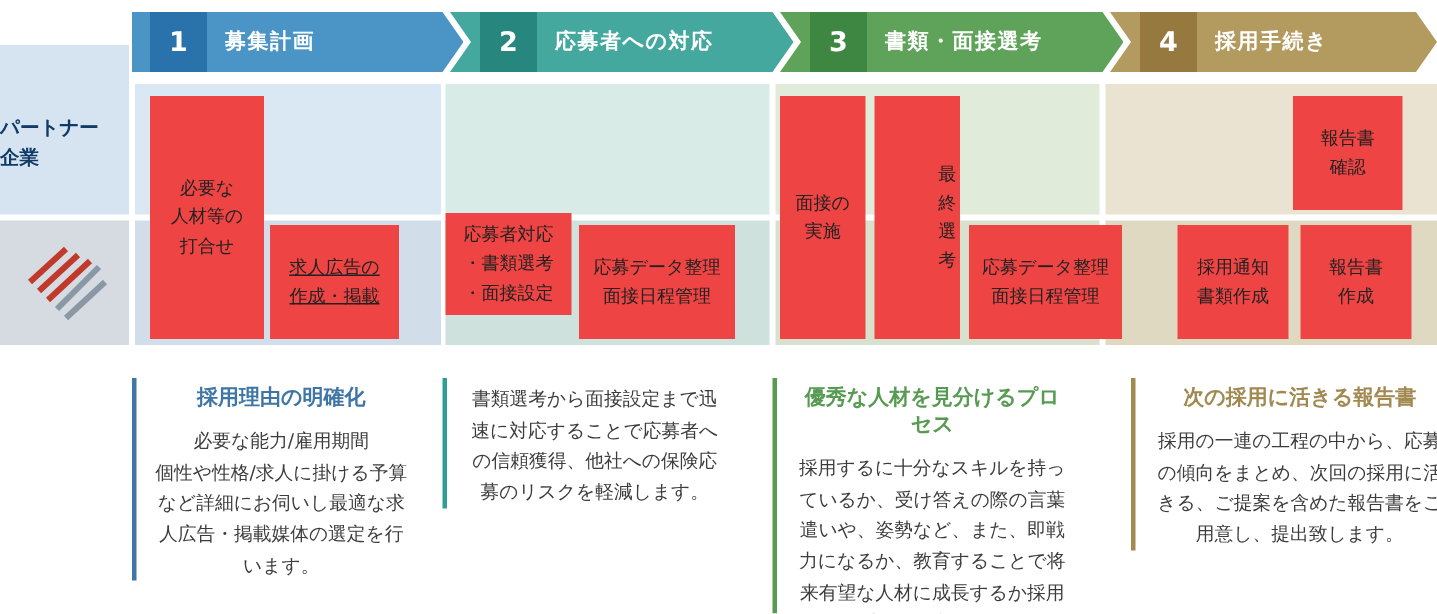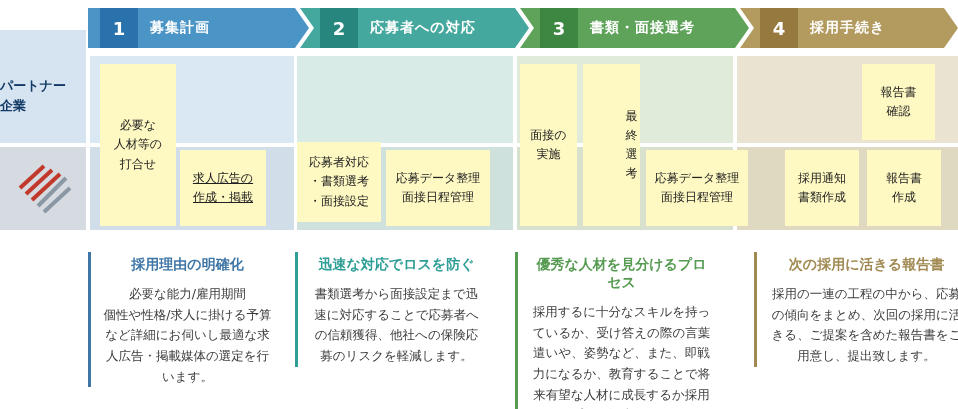--- a/index.html
+++ b/index.html
@@ -65,29 +65,29 @@
   .partner-label {
     position: absolute; left: 0; top: 76px; width: 86px;
     font-size: 13px; font-weight: bold;
     color: #123a66; line-height: 1.5; white-space: pre-line;
   }
   .partner-logo { position: absolute; left: 16px; top: 160px; width: 56px; height: 56px; }
 
   
   .box {
     position: absolute;
-    background: #fef9c3;
+    background: #ef4444;
     display: flex; align-items: center; justify-content: center;
     text-align: center;
     font-size: 12px; color: #222; line-height: 1.6;
     white-space: pre-line;
   }
   .box-a { left: 100px; top: 64px;  width: 76px;  height: 162px; }
   .box-b { left: 180px; top: 150px; width: 86px;  height: 76px; text-decoration: underline; }
-  .box-c { left: 297px; top: 142px; width: 84px;  height: 80px; }
+  .box-c { left: 297px; top: 142px; width: 84px;  height: 68px; }
   .box-d { left: 386px; top: 150px; width: 104px; height: 76px; }
   .box-e { left: 520px; top: 64px;  width: 57px;  height: 162px; }
   .box-f { left: 583px; top: 64px;  width: 57px;  height: 162px; padding-left: 40px; }
   .box-g { left: 646px; top: 150px; width: 102px; height: 76px; }
   .box-h { left: 862px; top: 64px;  width: 73px;  height: 76px; }
   .box-i { left: 785px; top: 150px; width: 74px;  height: 76px; }
   .box-j { left: 867px; top: 150px; width: 74px;  height: 76px; }
 
   
   .desc {
@@ -178,21 +178,20 @@
 書類作成</div>
   <div class="box box-j">報告書
 作成</div>
 
   <div class="desc desc-1">
     <div class="desc-heading">採用理由の明確化</div>
     <div class="desc-body">必要な能力/雇用期間
 個性や性格/求人に掛ける予算など詳細にお伺いし最適な求人広告・掲載媒体の選定を行います。</div>
   </div>
   <div class="desc desc-2">
-    <div class="desc-heading">迅速な対応でロスを防ぐ</div>
     <div class="desc-body">書類選考から面接設定まで迅速に対応することで応募者への信頼獲得、他社への保険応募のリスクを軽減します。</div>
   </div>
   <div class="desc desc-3">
     <div class="desc-heading">優秀な人材を見分けるプロセス</div>
     <div class="desc-body">採用するに十分なスキルを持っているか、受け答えの際の言葉遣いや、姿勢など、また、即戦力になるか、教育することで将来有望な人材に成長するか採用のプロが選定します。</div>
   </div>
   <div class="desc desc-4">
     <div class="desc-heading">次の採用に活きる報告書</div>
     <div class="desc-body">採用の一連の工程の中から、応募の傾向をまとめ、次回の採用に活きる、ご提案を含めた報告書をご用意し、提出致します。</div>
   </div>

